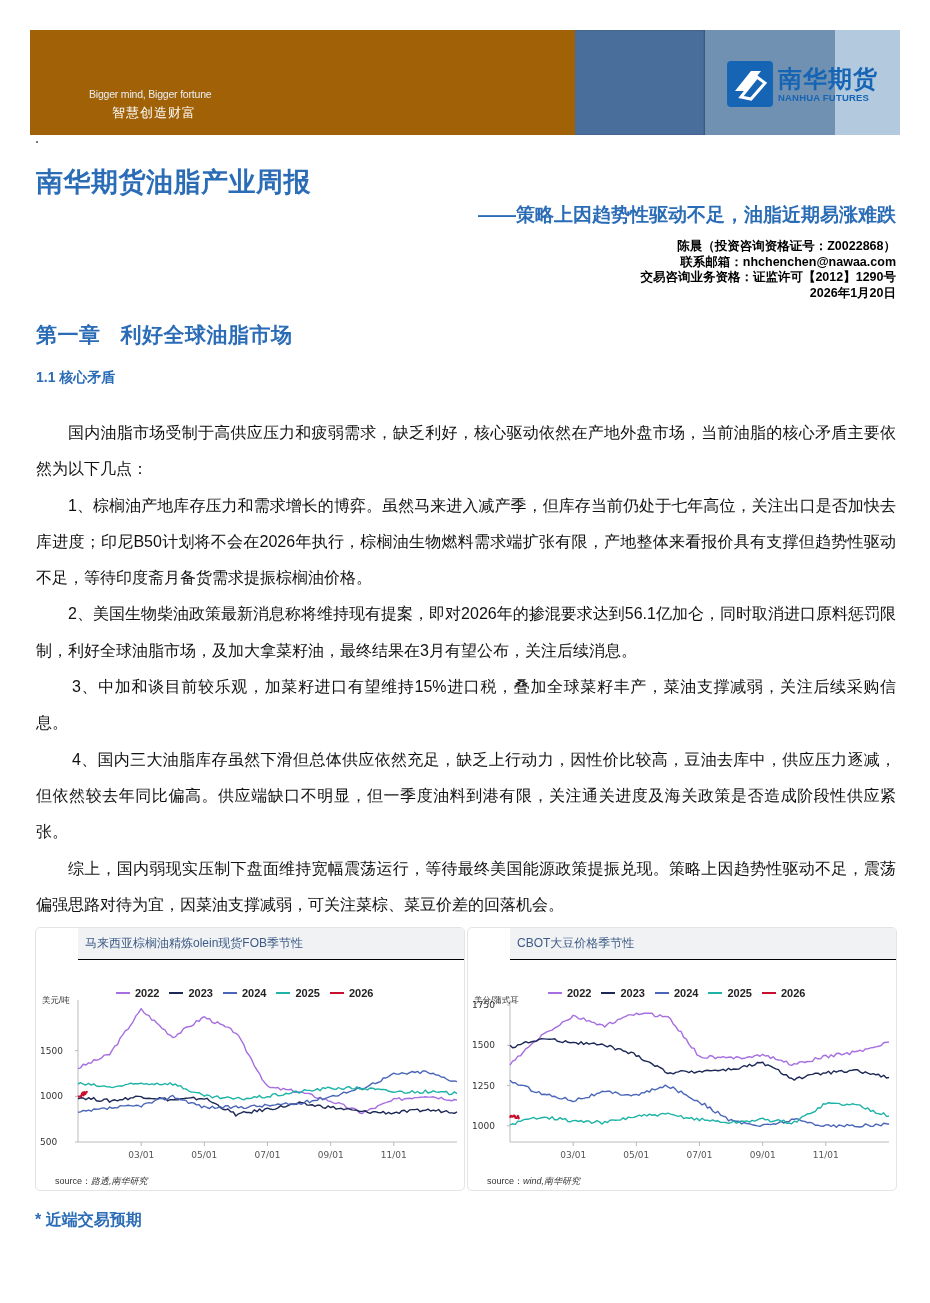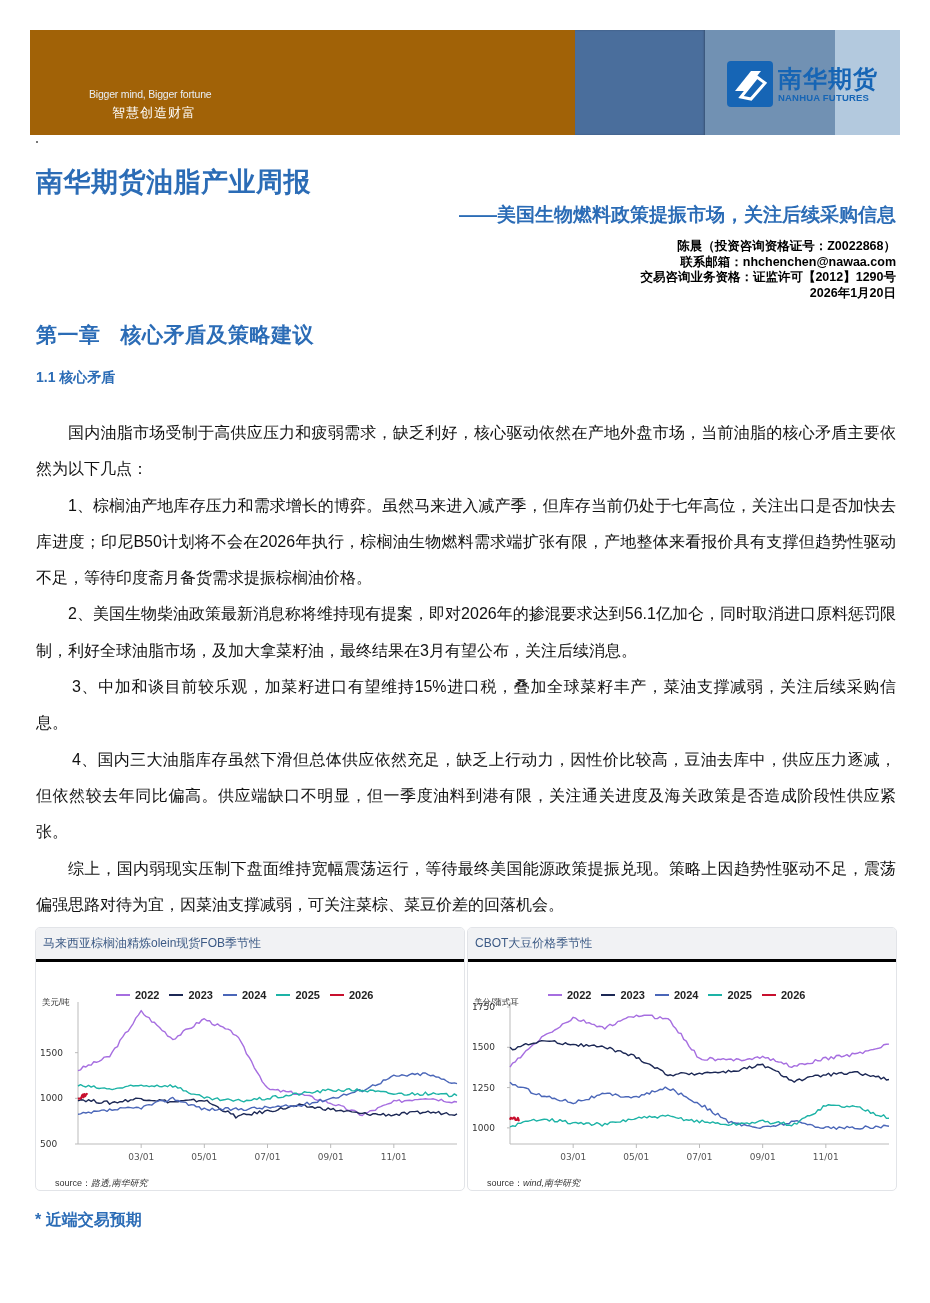--- a/index.html
+++ b/index.html
@@ -31,21 +31,21 @@
   .h1 .gap { display: inline-block; width: 20px; }
   .h2 { position: absolute; left: 36px; top: 369px; font-size: 14px; font-weight: bold; color: #2b6cb6; }
 
   .body-text { position: absolute; left: 36px; top: 415px; width: 860px; font-size: 16px; line-height: 36.3px; color: #111; }
   .body-text p { margin: 0; text-indent: 32px; text-align: justify; }
   .body-text p.ind-extra { text-indent: 36px; }
 
   .chart-card { position: absolute; top: 927px; width: 428px; height: 262px; border: 1px solid #e2e4e8; border-radius: 5px; background: #fff; overflow: hidden; }
   .chart-card.left { left: 35px; }
   .chart-card.right { left: 467px; }
-  .chart-head { height: 31px; background: #f1f2f4; border-bottom: 3px solid #000000; font-size: 12px; color: #3c5a85; line-height: 31px; padding-left: 7px; }
+  .chart-head { height: 31px; background: #f1f2f4; border-bottom: 1px solid #000000; font-size: 12px; color: #3c5a85; line-height: 31px; padding-left: 7px; margin-left: 42px; }
   .chart-body { position: relative; height: 230px; }
   .legend { position: absolute; left: 80px; top: 27px; display: flex; gap: 10px; font-size: 11px; font-weight: bold; color: #222; text-align: center; }
   .legend-item { display: flex; align-items: center; }
   .legend-swatch { width: 14px; height: 2px; margin-right: 5px; }
   .unit { position: absolute; left: 6px; top: 35px; font-size: 8.5px; color: #333; }
   .plot { position: absolute; left: 0; top: 0; }
   .source { position: absolute; left: 19px; top: 215px; font-size: 9px; color: #333; }
   .source i { font-style: italic; }
 
   .h3 { position: absolute; left: 35px; top: 1210px; font-size: 16px; font-weight: bold; color: #2b6cb6; }
@@ -71,31 +71,31 @@
   </div>
   <div class="logo-text">
     <div class="logo-cn">南华期货</div>
     <div class="logo-en">NANHUA FUTURES</div>
   </div>
 </div>
 
 <div class="dot"></div>
 
 <div class="doc-title">南华期货油脂产业周报</div>
-<div class="doc-subtitle">——美国生物燃料政策提振市场，关注后续采购信息</div>
+<div class="doc-subtitle">——策略上因趋势性驱动不足，油脂近期易涨难跌</div>
 
 <div class="meta">
   <div>陈晨（投资咨询资格证号：Z0022868）</div>
   <div>联系邮箱：nhchenchen@nawaa.com</div>
   <div>交易咨询业务资格：证监许可【2012】1290号</div>
   <div>2026年1月20日</div>
 </div>
 
 <div class="h1">
-  <span>第一章</span><span class="gap"></span><span>核心矛盾及策略建议</span>
+  <span>第一章</span><span class="gap"></span><span>利好全球油脂市场</span>
 </div>
 <div class="h2">1.1 核心矛盾</div>
 
 <div class="body-text">
   <p>国内油脂市场受制于高供应压力和疲弱需求，缺乏利好，核心驱动依然在产地外盘市场，当前油脂的核心矛盾主要依然为以下几点：</p>
   <p>1、棕榈油产地库存压力和需求增长的博弈。虽然马来进入减产季，但库存当前仍处于七年高位，关注出口是否加快去库进度；印尼B50计划将不会在2026年执行，棕榈油生物燃料需求端扩张有限，产地整体来看报价具有支撑但趋势性驱动不足，等待印度斋月备货需求提振棕榈油价格。</p>
   <p>2、美国生物柴油政策最新消息称将维持现有提案，即对2026年的掺混要求达到56.1亿加仑，同时取消进口原料惩罚限制，利好全球油脂市场，及加大拿菜籽油，最终结果在3月有望公布，关注后续消息。</p>
   <p class="ind-extra">3、中加和谈目前较乐观，加菜籽进口有望维持15%进口税，叠加全球菜籽丰产，菜油支撑减弱，关注后续采购信息。</p>
   <p class="ind-extra">4、国内三大油脂库存虽然下滑但总体供应依然充足，缺乏上行动力，因性价比较高，豆油去库中，供应压力逐减，但依然较去年同比偏高。供应端缺口不明显，但一季度油料到港有限，关注通关进度及海关政策是否造成阶段性供应紧张。</p>
   <p>综上，国内弱现实压制下盘面维持宽幅震荡运行，等待最终美国能源政策提振兑现。策略上因趋势性驱动不足，震荡偏强思路对待为宜，因菜油支撑减弱，可关注菜棕、菜豆价差的回落机会。</p>

